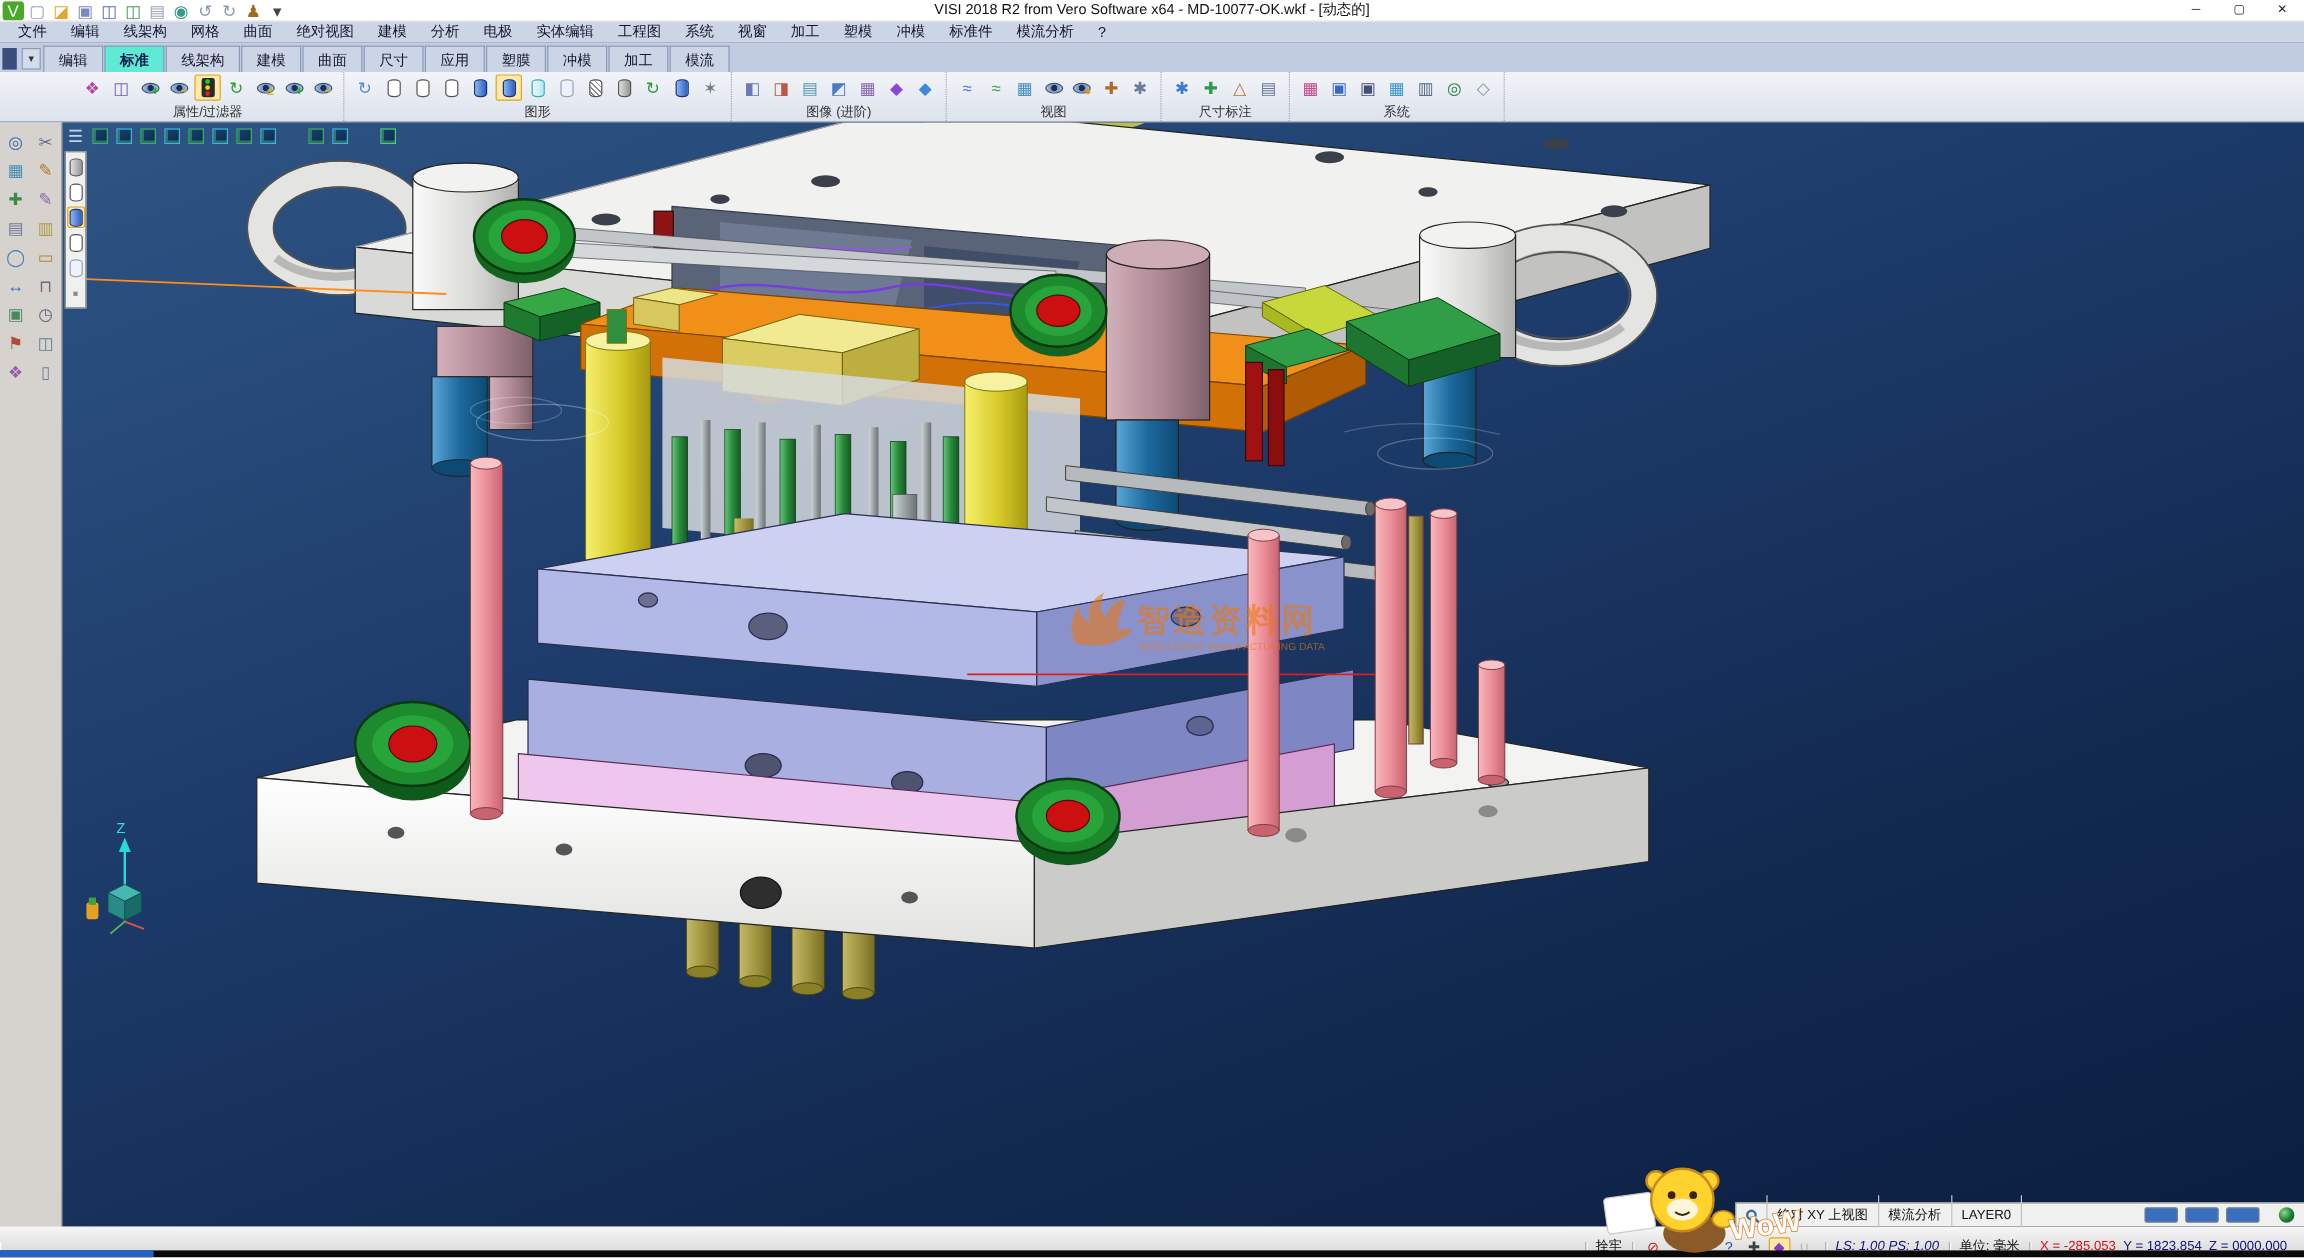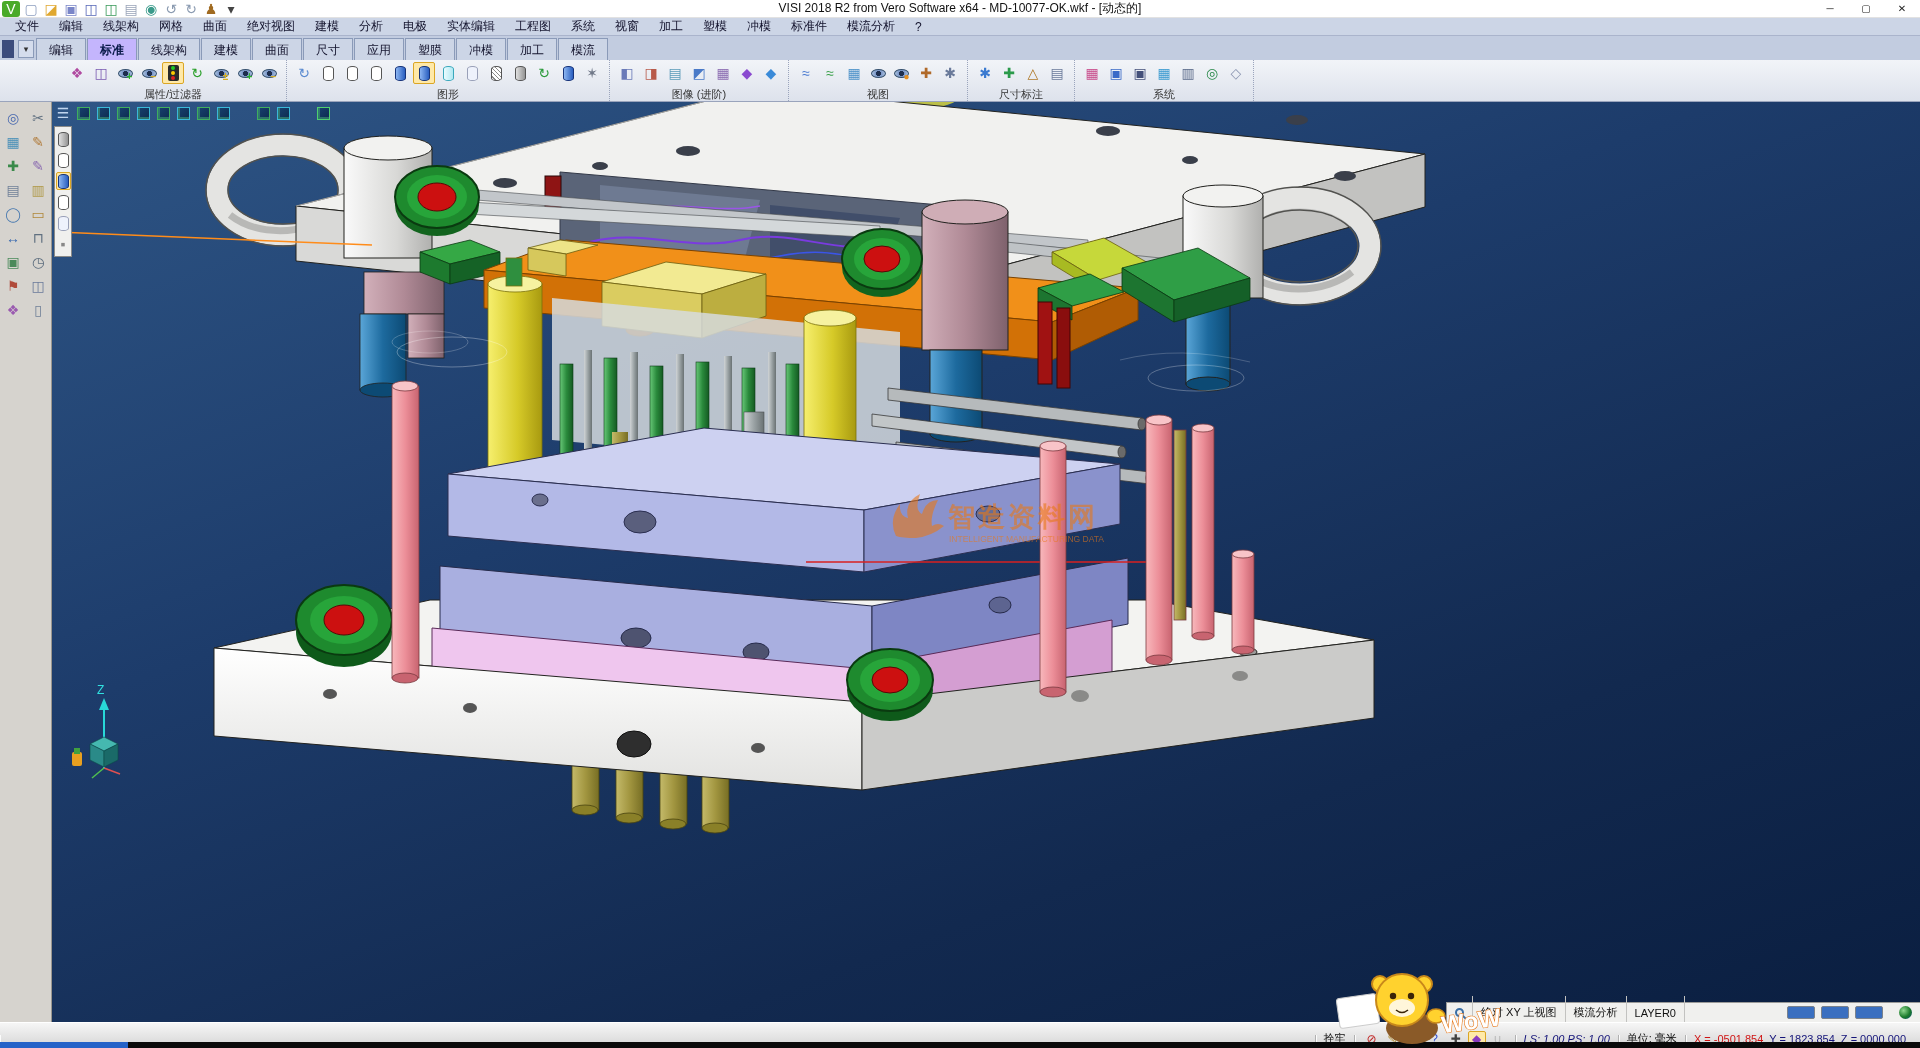--- a/index.html
+++ b/index.html
@@ -17,21 +17,21 @@
 
 .menubar { height:18px; background:#ccd5e6; display:flex; align-items:center; gap:2px; padding-left:6px; border-bottom:1px solid #aab4cc; }
 .menu-item { padding:1px 9px; color:#14142e; font-size:12px; white-space:nowrap; }
 
 
 .tabrow { height:24px; background:#c2cce0; display:flex; align-items:flex-end; padding-left:2px; }
 .dock-chip { width:12px; height:18px; background:#3c4c7c; margin-right:4px; margin-bottom:2px; }
 .tab-drop { width:16px; height:18px; margin:0 2px 2px 0; background:#d4dcec; border:1px solid #8a9ab8; display:flex; align-items:center; justify-content:center; font-size:9px; color:#333; }
 .tabs { display:flex; height:22px; }
 .tabs .tab { padding:3px 12px 2px; border:1px solid #8a9ab8; border-bottom:none; background:#ccd5e6; color:#14142e; font-size:12px; margin-right:1px; white-space:nowrap; }
-.tabs .tab.active { background:#c4b5fd; font-weight:bold; color:#0a1a4a; }
+.tabs .tab.active { background:#5eead4; font-weight:bold; color:#0a1a4a; }
 
 
 .toolbar { height:42px; background:linear-gradient(#f2f4f8,#dde2ec); display:flex; align-items:stretch; padding-left:60px; border-bottom:1px solid #9aa4bc; }
 .tgroup { display:flex; flex-direction:column; justify-content:space-between; padding:2px 6px 1px; border-right:1px dotted #9aa4bc; }
 .ticons { display:flex; align-items:center; gap:2px; }
 .tlabel { text-align:center; font-size:11px; color:#333; line-height:12px; }
 .ticon { display:inline-flex; align-items:center; justify-content:center; width:22px; height:22px; border:1px solid transparent; border-radius:2px; }
 .ticon .g { font-size:14px; line-height:1; }
 .ticon.active { background:#ffe9a8; border-color:#dba625; }
 .ticon.sep { width:5px; border:none; }
@@ -849,21 +849,21 @@
         <span class="ticon active">
           <span class="g" style="color: rgb(138, 58, 192);">◆</span>
         </span>
         <span class="ticon">
           <span class="g" style="color: rgb(184, 184, 184);">∪</span>
         </span>
       </div>
     <div class="sb-cell navy">LS: 1.00 PS: 1.00</div>
     <div class="sb-cell">单位: 毫米</div>
     <div class="sb-cell">
-      <span class="coord-x">X = -0501.854</span>
+      <span class="coord-x">X = -285.053</span>
       <span class="coord-y">Y = 1823.854</span>
       <span class="coord-z">Z = 0000.000</span>
     </div>
   </div>
 
   <div class="taskstrip">
     <div class="tchip"></div>
   </div>
 
   <svg class="mascot" viewBox="0 0 205 82">

